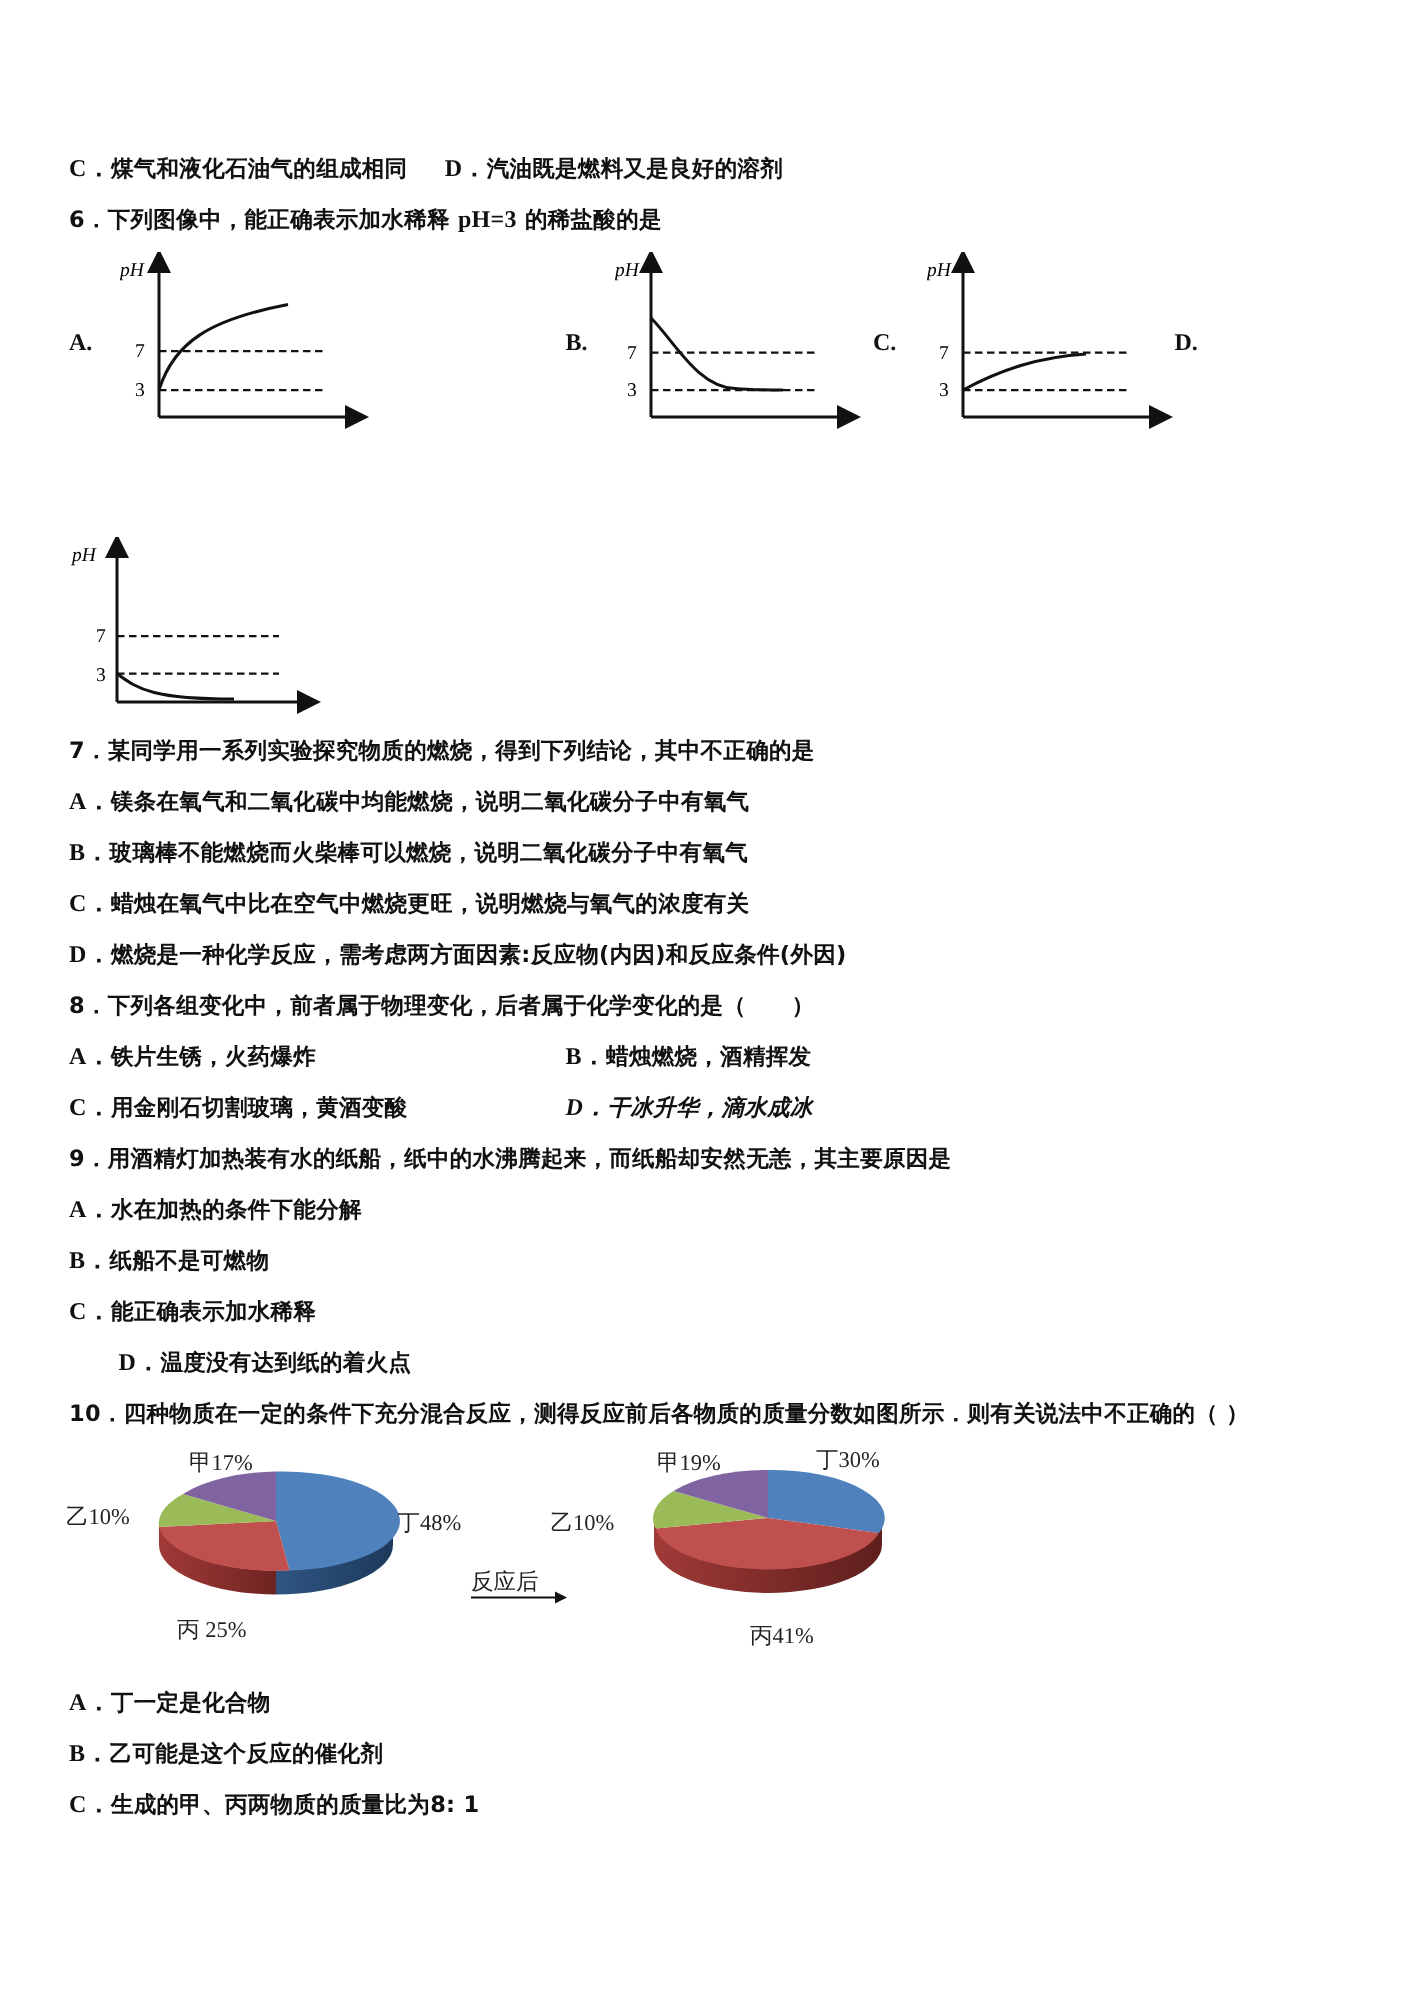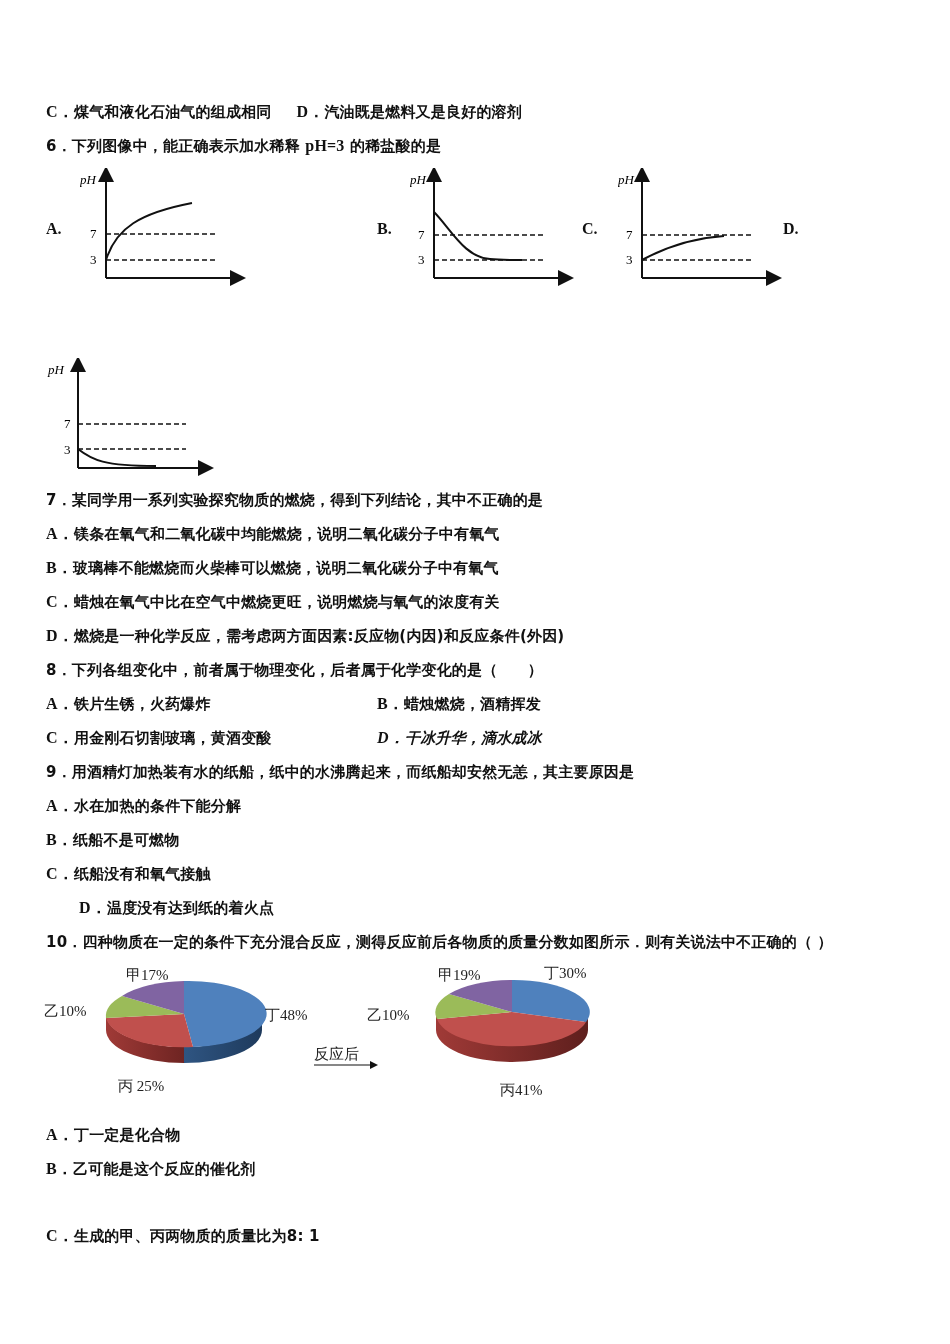--- a/index.html
+++ b/index.html
@@ -93,21 +93,21 @@
 <div class="line" style="top:694px;text-align:center;"><span class="lat">A．</span><span>铁片生锈，火药爆炸</span></div>
 <div class="line" style="top:694px;left:377px;"><span class="lat">B．</span><span>蜡烛燃烧，酒精挥发</span></div>
 <div class="line" style="top:728px;"><span class="lat">C．</span><span>用金刚石切割玻璃，黄酒变酸</span></div>
 <div class="line" style="top:728px;left:377px;font-style:italic;"><span class="lat">D．</span><span>干冰升华，滴水成冰</span></div>
 
 <div class="line" style="top:762px;">
   <span>9．</span><span>用酒精灯加热装有水的纸船，纸中的水沸腾起来，而纸船却安然无恙，其主要原因是</span>
 </div>
 <div class="line" style="top:796px;"><span class="lat">A．</span><span>水在加热的条件下能分解</span></div>
 <div class="line" style="top:830px;"><span class="lat">B．</span><span>纸船不是可燃物</span></div>
-<div class="line" style="top:864px;"><span class="lat">C．</span><span>纸船没有和氧气接触</span></div>
+<div class="line" style="top:864px;"><span class="lat">C．</span><span>能正确表示加水稀释</span></div>
 <div class="line" style="top:898px;margin-left:33px;"><span class="lat">D．</span><span>温度没有达到纸的着火点</span></div>
 
 <div class="line" style="top:932px;">
   <span>10．</span><span>四种物质在一定的条件下充分混合反应，测得反应前后各物质的质量分数如图所示．则有关说法中不正确的（ ）</span>
 </div>
 
 <svg class="graph" style="left:40px;top:960px;" width="580" height="145">
   <defs>
     <linearGradient id="redSide" x1="0" x2="1">
         <stop offset="0" stop-color="#a03a37"></stop>
@@ -159,13 +159,13 @@
     <path d="M472,52 L409,34 A76,32 0 0,1 472,20 Z" fill="#8064a2"></path>
     <text class="pie-label" x="398" y="20">甲19%</text>
     <text class="pie-label" x="327" y="60">乙10%</text>
     <text class="pie-label" x="460" y="135">丙41%</text>
     <text class="pie-label" x="504" y="18">丁30%</text>
   </g>
 </svg>
 
 <div class="line" style="top:1125px;"><span class="lat">A．</span><span>丁一定是化合物</span></div>
 <div class="line" style="top:1159px;"><span class="lat">B．</span><span>乙可能是这个反应的催化剂</span></div>
-<div class="line" style="top:1193px;margin-top:33px;"><span class="lat">C．</span><span>生成的甲、丙两物质的质量比为8: 1</span></div>
+<div class="line" style="top:1193px;"><span class="lat">C．</span><span>生成的甲、丙两物质的质量比为8: 1</span></div>
 
 </body></html>

